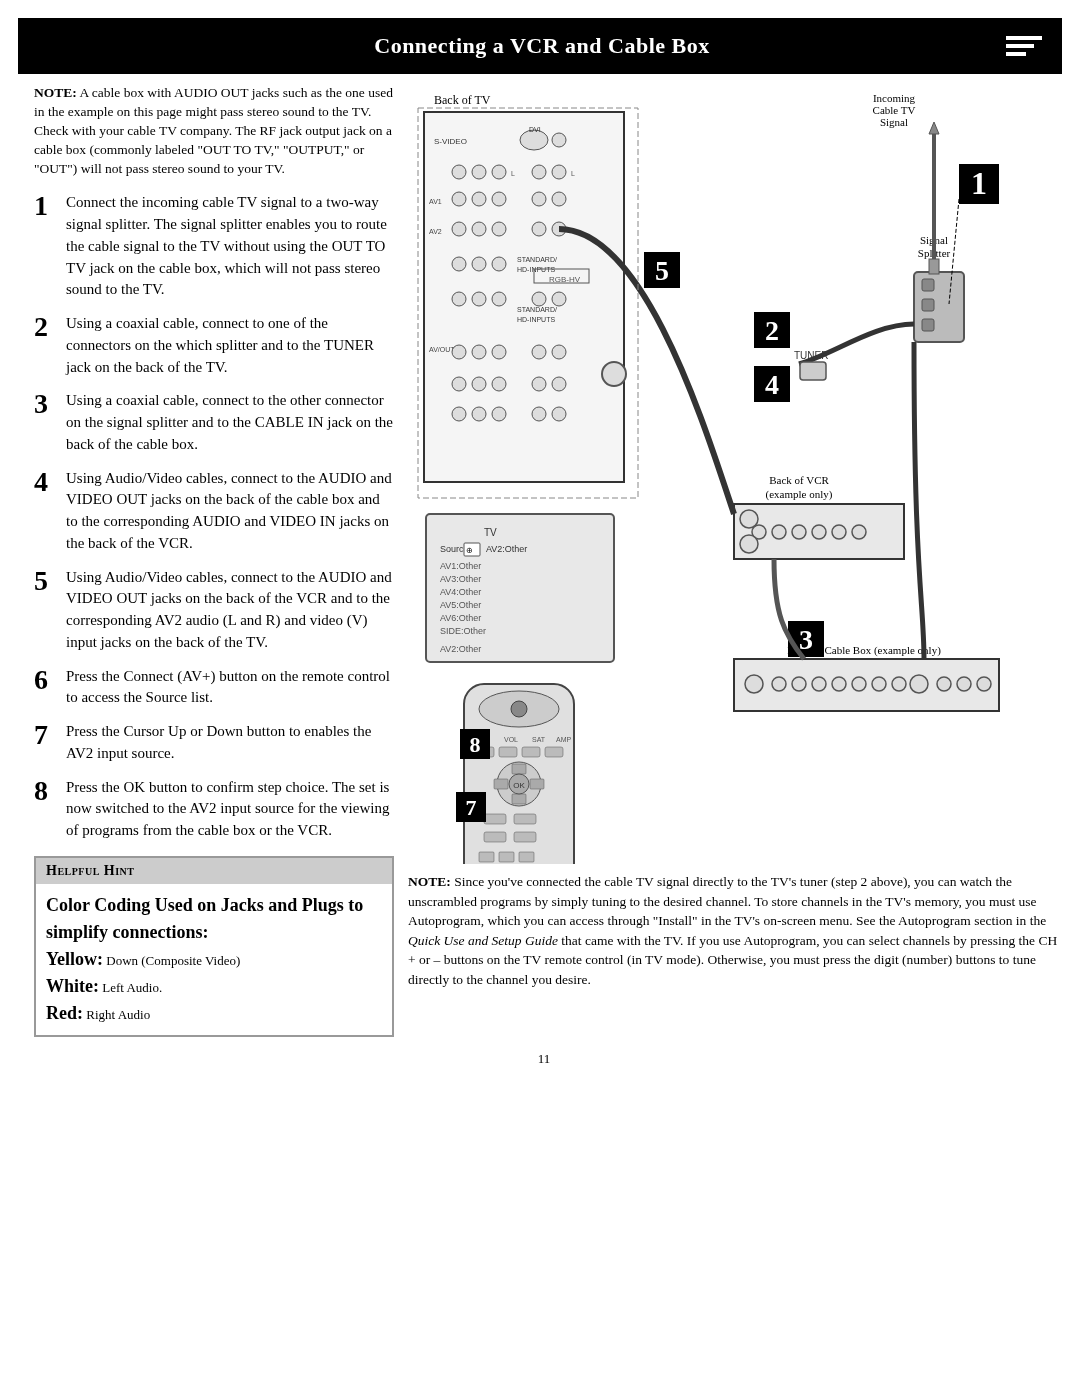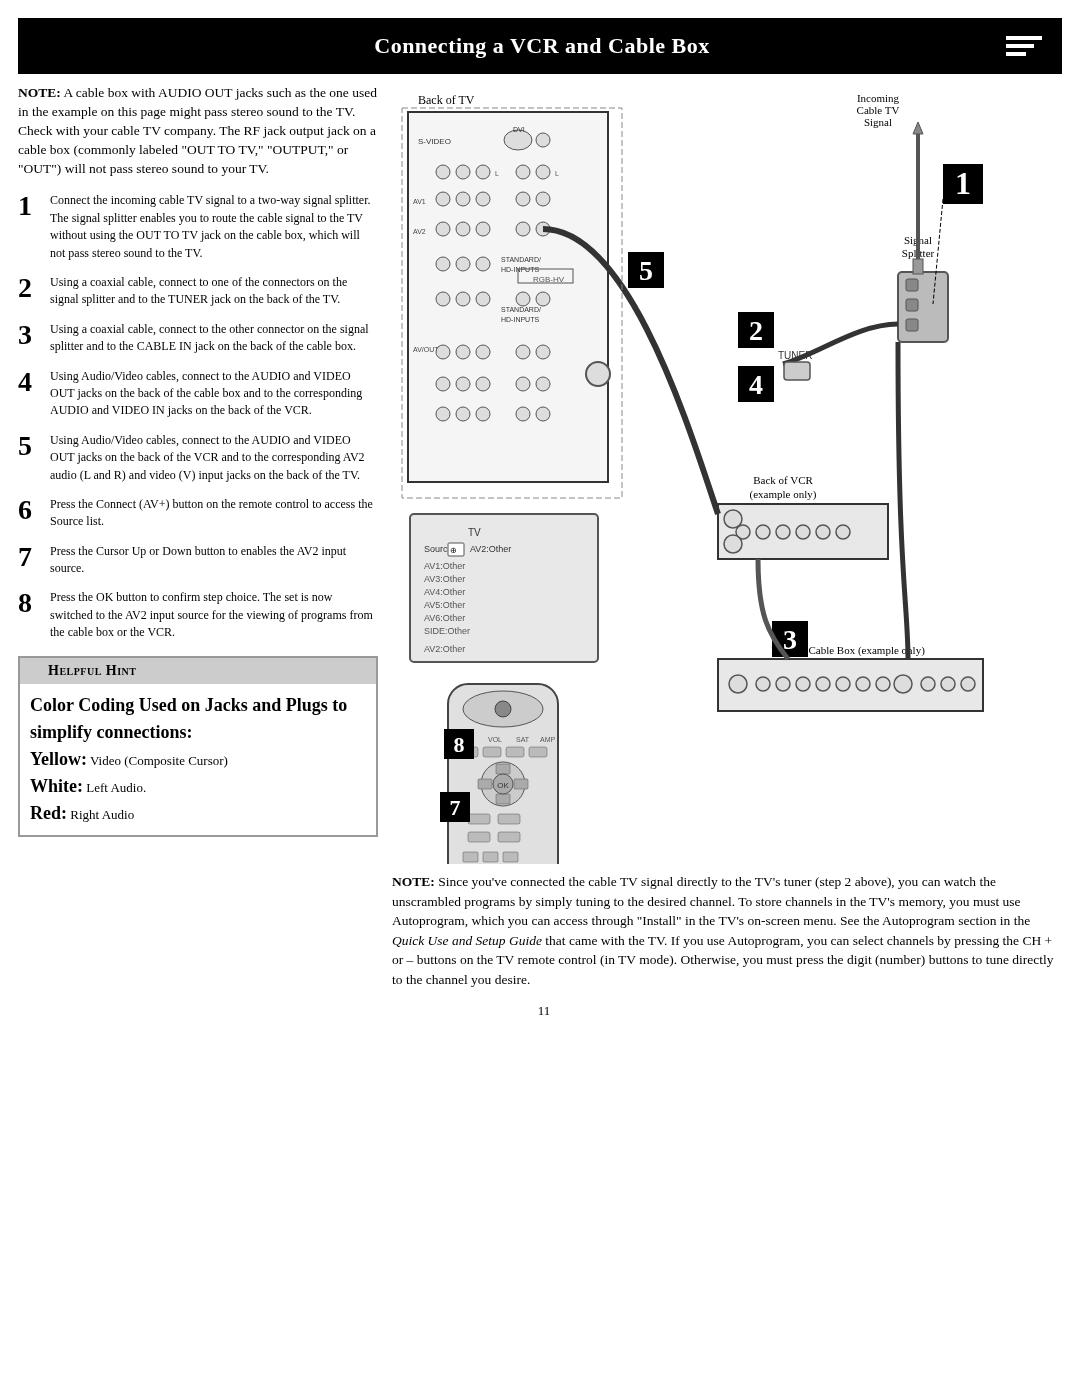--- a/index.html
+++ b/index.html
@@ -55,20 +55,21 @@
       gap: 0;
       padding: 0 18px;
       margin-top: 10px;
     }
 
     
     .left-col {
       width: 370px;
       flex-shrink: 0;
       padding-right: 10px;
+      margin-left: 16px;
     }
 
     
     .note-block {
       font-size: 13.5px;
       line-height: 1.4;
       margin-bottom: 14px;
     }
     .note-block strong {
       font-size: 13.5px;
@@ -87,32 +88,32 @@
     }
     .step-number {
       font-size: 28px;
       font-weight: bold;
       line-height: 1;
       min-width: 24px;
       flex-shrink: 0;
       font-family: 'Times New Roman', serif;
     }
     .step-text {
-      font-size: 12px;
+      font-size: 15px;
       line-height: 1.45;
     }
 
     
     .helpful-hint {
       border: 2px solid #999;
       margin-top: 14px;
     }
     .helpful-hint-title {
       background: #ccc;
-      padding: 5px 28px;
+      padding: 5px 10px;
       font-size: 14px;
       font-weight: bold;
       font-variant: small-caps;
       letter-spacing: 0.5px;
     }
     .helpful-hint-body {
       padding: 8px 10px;
       font-size: 13px;
       line-height: 1.5;
     }
@@ -186,21 +187,21 @@
 
     <ol class="steps-list">
 
       <li class="step-item">
         <span class="step-number">1</span>
         <p class="step-text">Connect the incoming cable TV signal to a two-way signal splitter. The signal splitter enables you to route the cable signal to the TV without using the OUT TO TV jack on the cable box, which will not pass stereo sound to the TV.</p>
       </li>
 
       <li class="step-item">
         <span class="step-number">2</span>
-        <p class="step-text">Using a coaxial cable, connect to one of the connectors on the signal splitter and to the TUNER jack on the back of the TV.</p>
+        <p class="step-text">Using a coaxial cable, connect to one of the connectors on the which splitter and to the TUNER jack on the back of the TV.</p>
       </li>
 
       <li class="step-item">
         <span class="step-number">3</span>
         <p class="step-text">Using a coaxial cable, connect to the other connector on the signal splitter and to the CABLE IN jack on the back of the cable box.</p>
       </li>
 
       <li class="step-item">
         <span class="step-number">4</span>
         <p class="step-text">Using Audio/Video cables, connect to the AUDIO and VIDEO OUT jacks on the back of the cable box and to the corresponding AUDIO and VIDEO IN jacks on the back of the VCR.</p>
@@ -227,21 +228,21 @@
       </li>
 
     </ol>
 
     <div class="helpful-hint">
       <div class="helpful-hint-title">
         <span>Helpful Hint</span>
       </div>
       <div class="helpful-hint-body">
         <p><strong>Color Coding Used on Jacks and Plugs to simplify connections:</strong></p>
-        <p><strong>Yellow:</strong> <span>Video (Composite Cursor)</span></p>
+        <p><strong>Yellow:</strong> <span>Down (Composite Video)</span></p>
         <p><strong>White:</strong> <span>Left Audio.</span></p>
         <p><strong>Red:</strong> <span>Right Audio</span></p>
       </div>
     </div>
 
   </div>
 
   <div class="right-col">
 
     <div class="diagram-container">

